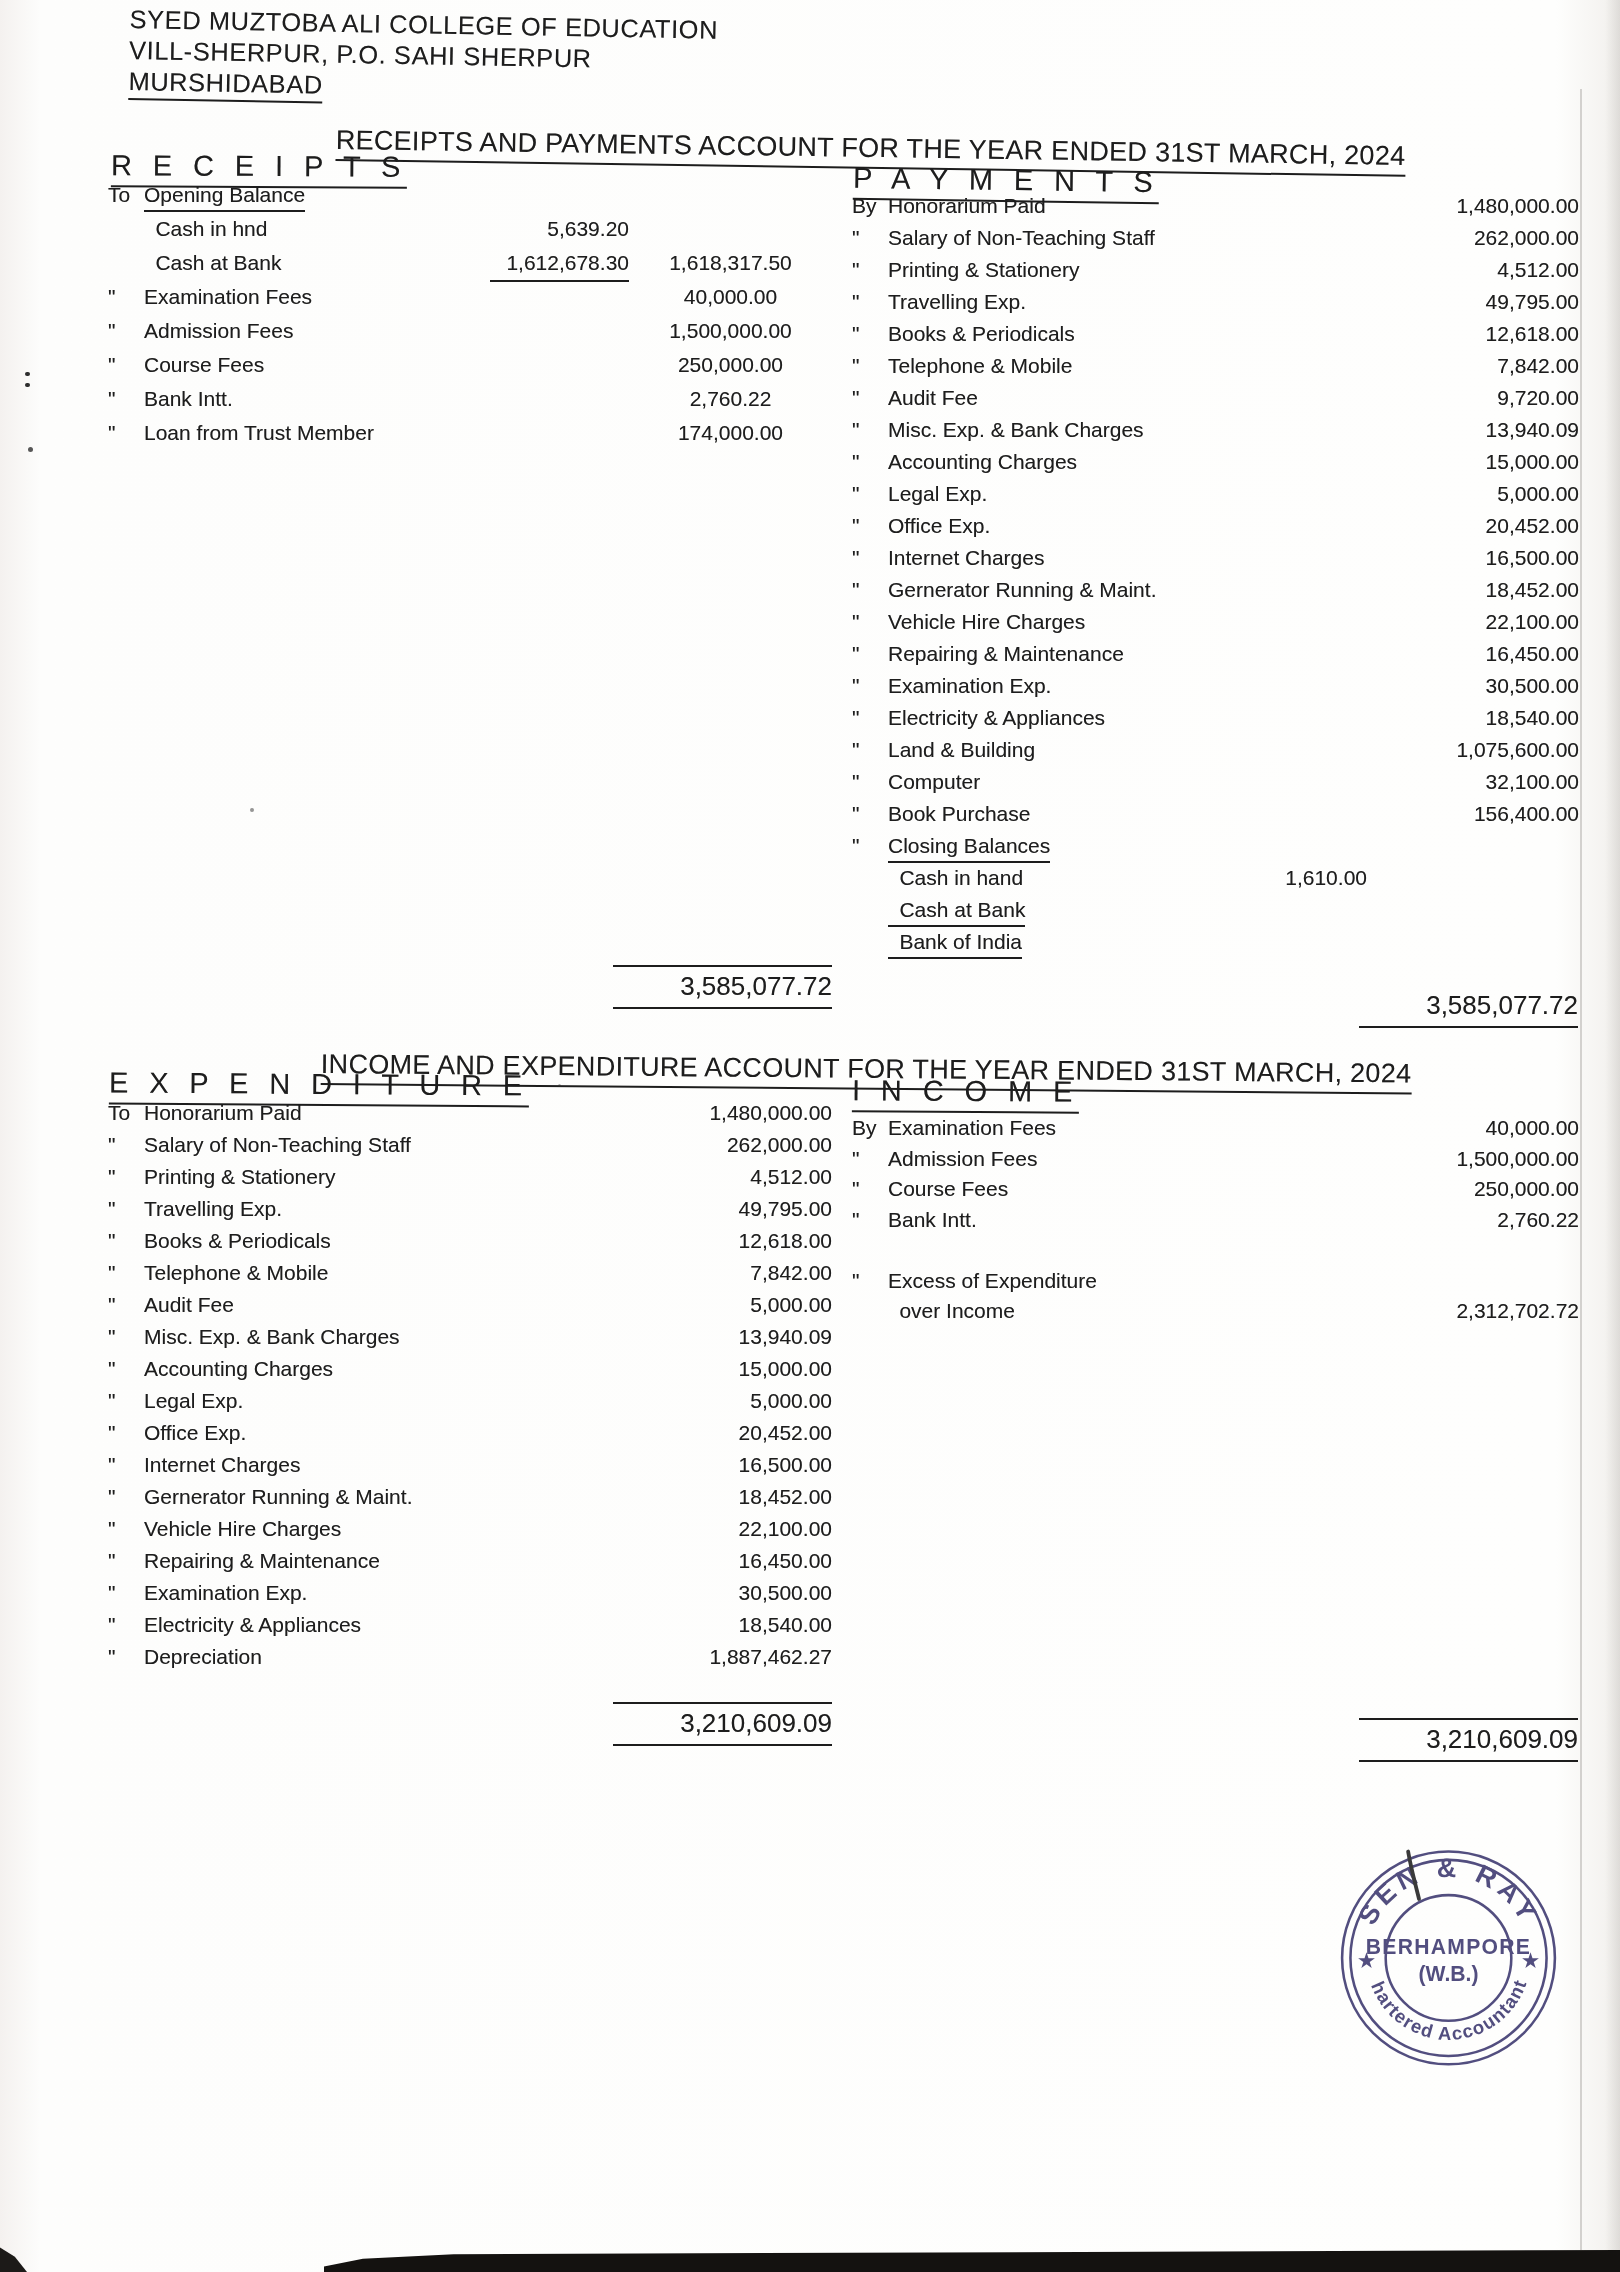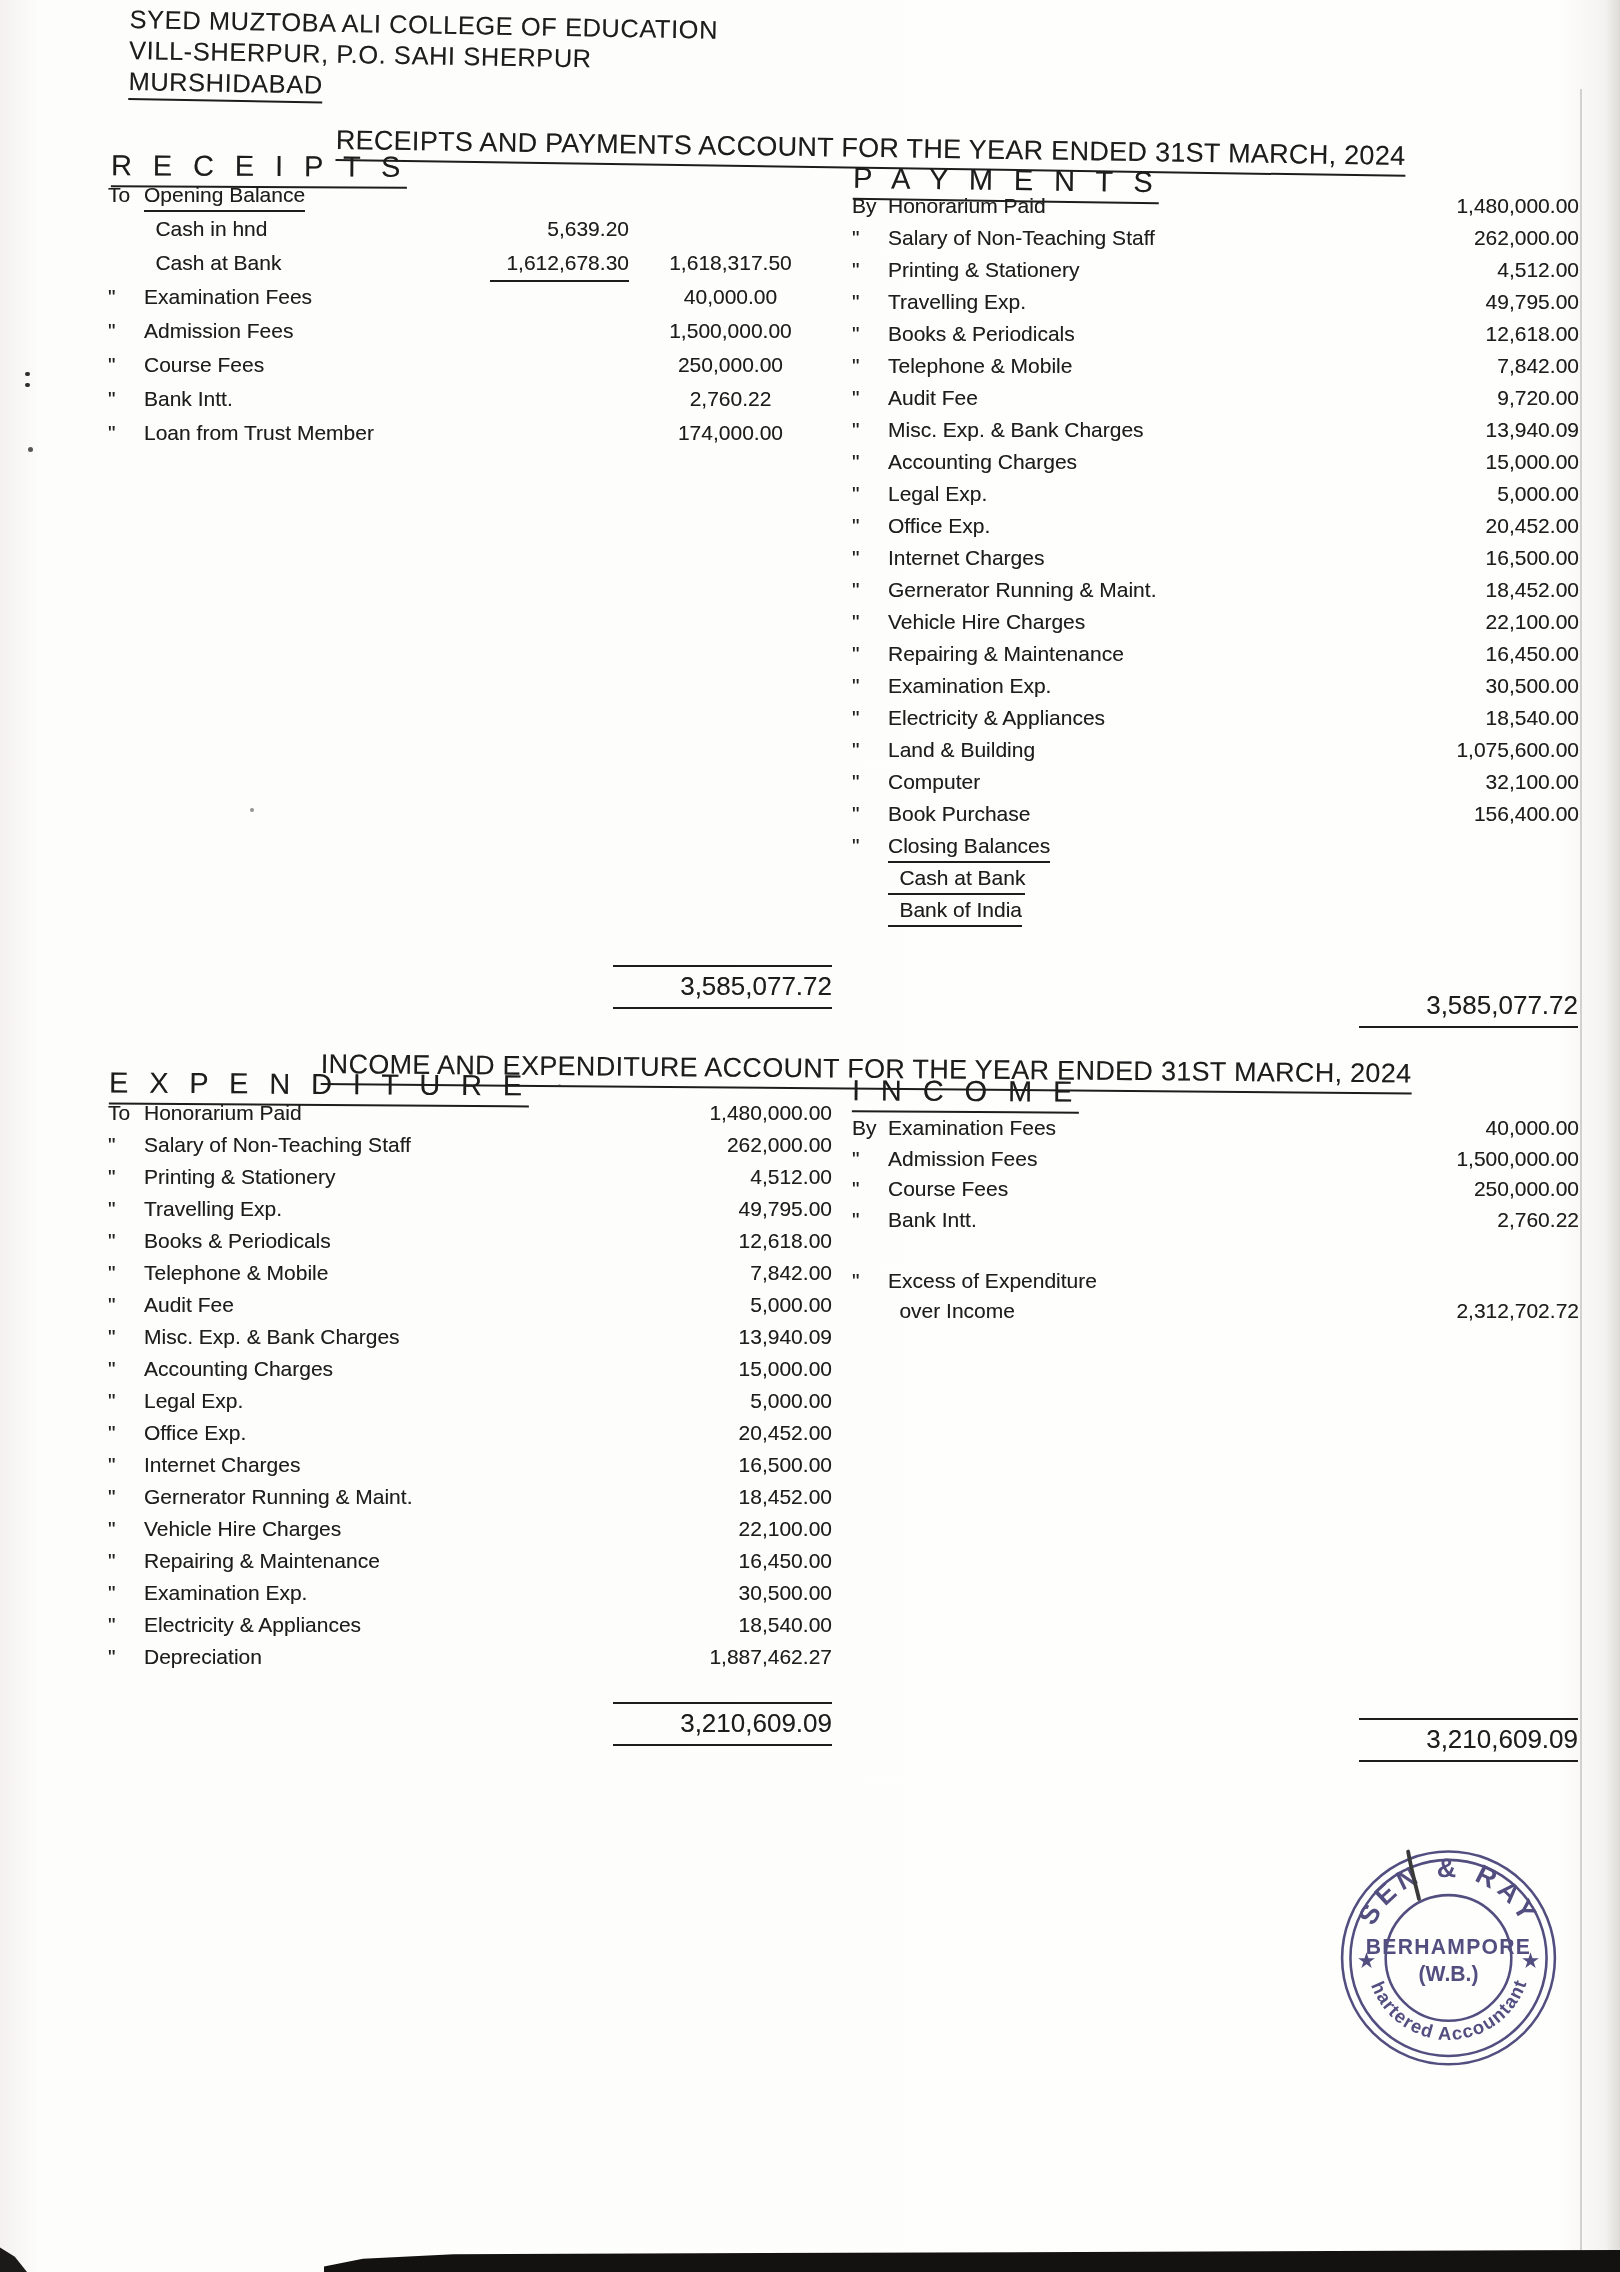--- a/index.html
+++ b/index.html
@@ -313,20 +313,28 @@
         </div>
         <div class="c1"></div>
         <div class="c2"><span class="amt">156,400.00</span></div>
       </div>
       <div class="row txt">
         <div class="lc">
           <span class="pre">"</span>
           <span class="lbl u">Closing Balances</span>
         </div>
         <div class="c1"></div>
+        <div class="c2"></div>
+      </div>
+      <div class="row txt">
+        <div class="lc">
+          <span class="pre"></span>
+          <span class="lbl ind">Cash in hand</span>
+        </div>
+        <div class="c1"><span class="amt">1,610.00</span></div>
         <div class="c2"></div>
       </div>
       <div class="row txt">
         <div class="lc">
           <span class="pre"></span>
           <span class="lbl u ind">Cash at Bank</span>
         </div>
         <div class="c1"></div>
         <div class="c2"></div>
       </div>

